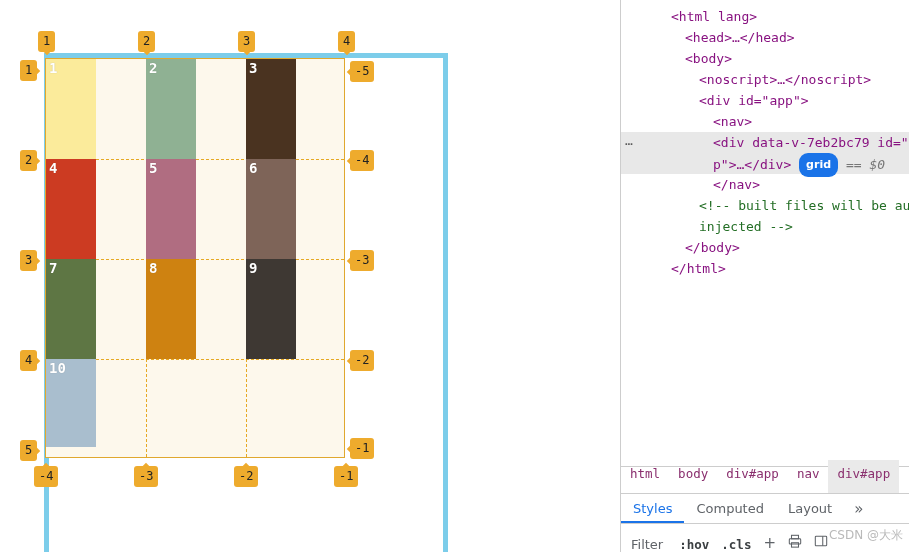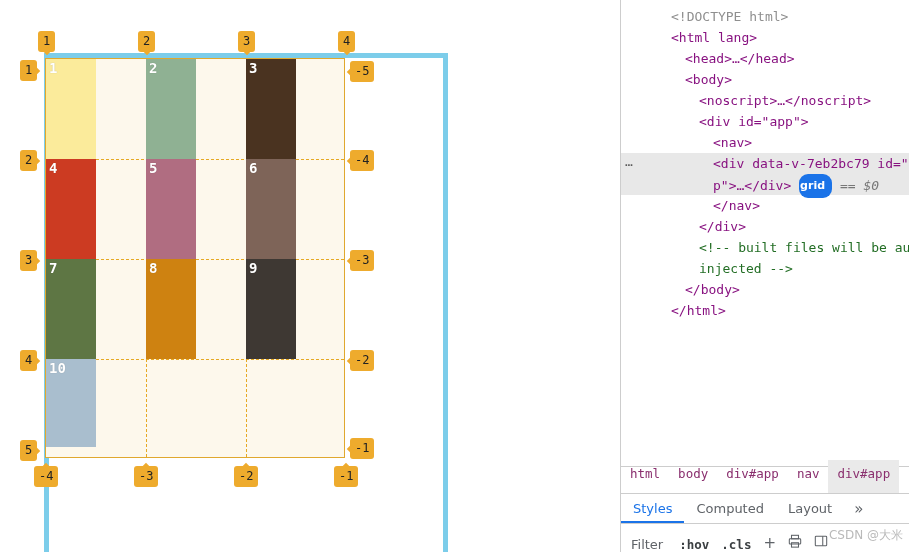--- a/index.html
+++ b/index.html
@@ -114,21 +114,21 @@
   .ellipsis {
     position:absolute; left:4px; top:0; height:21px; line-height:18px;
     color:#5a5a5a; font-size:13px; letter-spacing:1px;
   }
 
   .badge-grid {
     display:inline-block;
     background:#1a73e8;
     color:#ffffff;
     border-radius:9px;
-    padding:1px 7px 2px 1px;
+    padding:1px 7px 2px 7px;
     font-size:11px;
     font-weight:bold;
     font-family:"DejaVu Sans","Liberation Sans",sans-serif;
     vertical-align:1px;
   }
 
   
   #breadcrumb {
     position:absolute; left:0; right:0; top:466px; height:27px;
     border-top:1px solid #cdcdcd;
@@ -236,23 +236,20 @@
   <div class="tag right" style="left:350px; top:150px;">-4</div>
   <div class="tag right" style="left:350px; top:250px;">-3</div>
   <div class="tag right" style="left:350px; top:350px;">-2</div>
   <div class="tag right" style="left:350px; top:438px;">-1</div>
 </div>
 
 <div id="devtools">
 
   <div id="dom-tree">
 
-    <div class="dom-row ind2">
-      <span class="tok-doctype">&lt;!DOCTYPE html&gt;</span>
-    </div>
 
     <div class="dom-row ind2">
       <span class="tok-tag">&lt;html lang&gt;</span>
     </div>
 
     <div class="dom-row ind3">
       
       <span class="tok-tag">&lt;head&gt;…&lt;/head&gt;</span>
     </div>
 
@@ -285,23 +282,20 @@
       <span class="tok-tag">p"&gt;…&lt;/div&gt;</span>
       <span class="badge-grid">grid</span>
       <span class="tok-eq">==</span>
       <span class="tok-dollar">$0</span>
     </div>
 
     <div class="dom-row ind5">
       <span class="tok-tag">&lt;/nav&gt;</span>
     </div>
 
-    <div class="dom-row ind4">
-      <span class="tok-tag">&lt;/div&gt;</span>
-    </div>
 
     <div class="dom-row ind4">
       <span class="tok-comment">&lt;!-- built files will be auto</span>
     </div>
     <div class="dom-row ind4">
       <span class="tok-comment">injected --&gt;</span>
     </div>
 
     <div class="dom-row ind3">
       <span class="tok-tag">&lt;/body&gt;</span>

